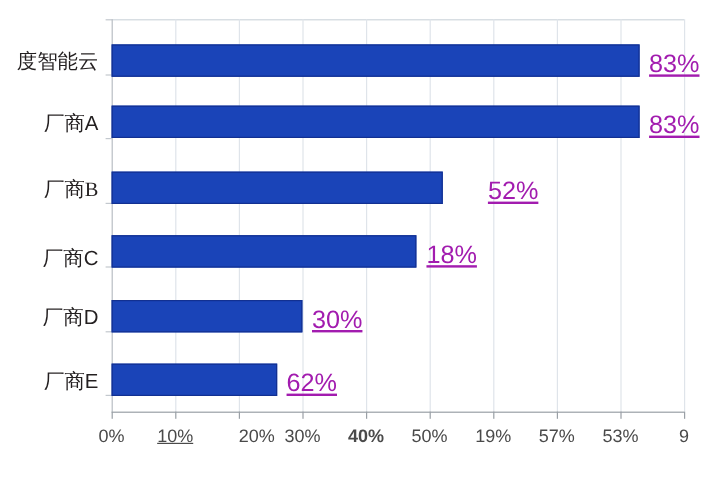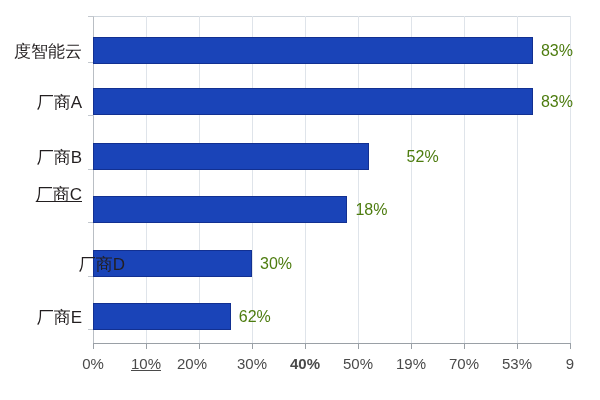--- a/index.html
+++ b/index.html
@@ -94,23 +94,24 @@
     font-size: 17px;
     color: #231f20;
     line-height: 1;
     overflow: visible;
   }
 
   
   .val-label {
     position: absolute;
     white-space: nowrap;
-    font-size: 16px;
-    color: #4d7c0f;
+    font-size: 21px;
+    color: #a21caf;
     line-height: 1;
+    text-decoration: underline;
   }
 
   
   .xtick-label {
     position: absolute;
     top: 356px;
     transform: translateX(-50%);
     white-space: nowrap;
     font-size: 15px;
     color: #4a4a4a;
@@ -152,49 +153,49 @@
       <div class="bar" title="度智能云 83%" style="left: 93px; top: 37px; width: 439.9px; height: 27px; background: rgb(26, 68, 184);"></div>
       <div class="bar" title="厂商A 83%" style="left: 93px; top: 88px; width: 439.9px; height: 27px; background: rgb(26, 68, 184);"></div>
       <div class="bar" title="厂商B 52%" style="left: 93px; top: 143px; width: 275.6px; height: 27px; background: rgb(26, 68, 184);"></div>
       <div class="bar" title="厂商C 48%" style="left: 93px; top: 196px; width: 254.4px; height: 27px; background: rgb(26, 68, 184);"></div>
       <div class="bar" title="厂商D 30%" style="left: 93px; top: 250px; width: 159px; height: 27px; background: rgb(26, 68, 184);"></div>
       <div class="bar" title="厂商E 26%" style="left: 93px; top: 303px; width: 137.8px; height: 27px; background: rgb(26, 68, 184);"></div>
     </div>
   <div id="category-layer">
       <div class="cat-label-box" style="top: 42.5px; left: -9px; width: 91px;">度智能云</div>
       <div class="cat-label-box" style="top: 93.5px;">厂商A</div>
-      <div class="cat-label-box" style="top: 148.5px;">厂商B</div>
-      <div class="cat-label-box" style="top: 186px; text-decoration: underline;">厂商C</div>
-      <div class="cat-label-box" style="top: 255.5px; margin-left: 43px;">厂商D</div>
+      <div class="cat-label-box" style="top: 148.5px; font-family: Liberation Serif, serif;">厂商B</div>
+      <div class="cat-label-box" style="top: 207px;">厂商C</div>
+      <div class="cat-label-box" style="top: 255.5px;">厂商D</div>
       <div class="cat-label-box" style="top: 308.5px;">厂商E</div>
     </div>
   <div id="value-layer">
       <div class="val-label" style="left: 540.9px; top: 42.5px;">83%</div>
       <div class="val-label" style="left: 540.9px; top: 93.5px;">83%</div>
       <div class="val-label" style="left: 376.6px; top: 148.5px; margin-left: 30px;">52%</div>
       <div class="val-label" style="left: 355.4px; top: 201.5px;">18%</div>
       <div class="val-label" style="left: 260px; top: 255.5px;">30%</div>
       <div class="val-label" style="left: 238.8px; top: 308.5px;">62%</div>
     </div>
   <div id="xtick-layer">
       <div class="tick" style="left: 93px;"></div>
       <div class="xtick-label" style="left: 93px;">0%</div>
       <div class="tick" style="left: 146px;"></div>
       <div class="xtick-label" style="left: 146px; text-decoration: underline;">10%</div>
       <div class="tick" style="left: 199px;"></div>
-      <div class="xtick-label" style="left: 192px;">20%</div>
+      <div class="xtick-label" style="left: 214px;">20%</div>
       <div class="tick" style="left: 252px;"></div>
       <div class="xtick-label" style="left: 252px;">30%</div>
       <div class="tick" style="left: 305px;"></div>
       <div class="xtick-label" style="left: 305px; font-weight: bold;">40%</div>
       <div class="tick" style="left: 358px;"></div>
       <div class="xtick-label" style="left: 358px;">50%</div>
       <div class="tick" style="left: 411px;"></div>
       <div class="xtick-label" style="left: 411px;">19%</div>
       <div class="tick" style="left: 464px;"></div>
-      <div class="xtick-label" style="left: 464px;">70%</div>
+      <div class="xtick-label" style="left: 464px;">57%</div>
       <div class="tick" style="left: 517px;"></div>
       <div class="xtick-label" style="left: 517px;">53%</div>
       <div class="tick" style="left: 570px;"></div>
       <div class="xtick-label" style="left: 570px;">9</div>
     </div>
 
 </div>
 
 </body></html>

